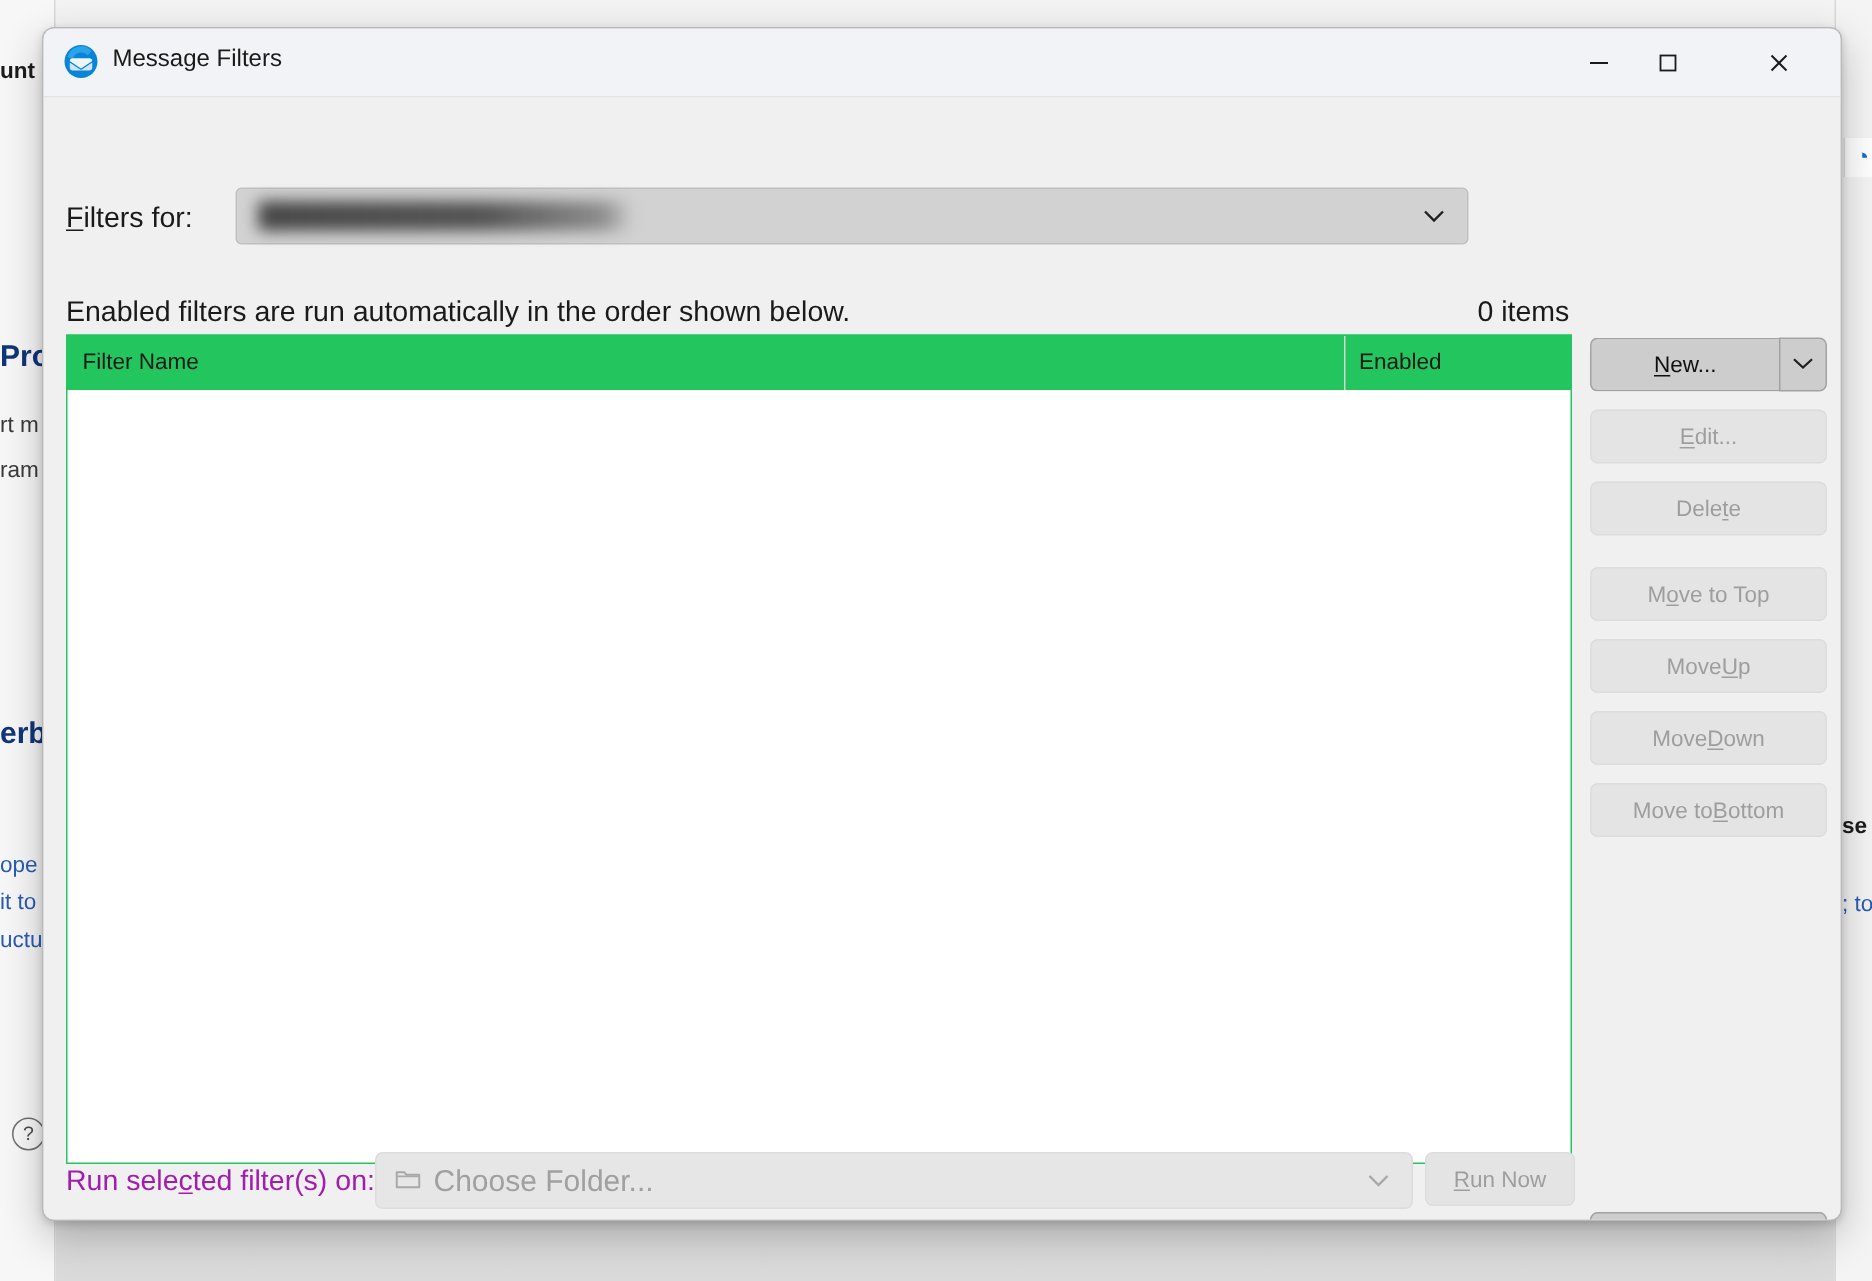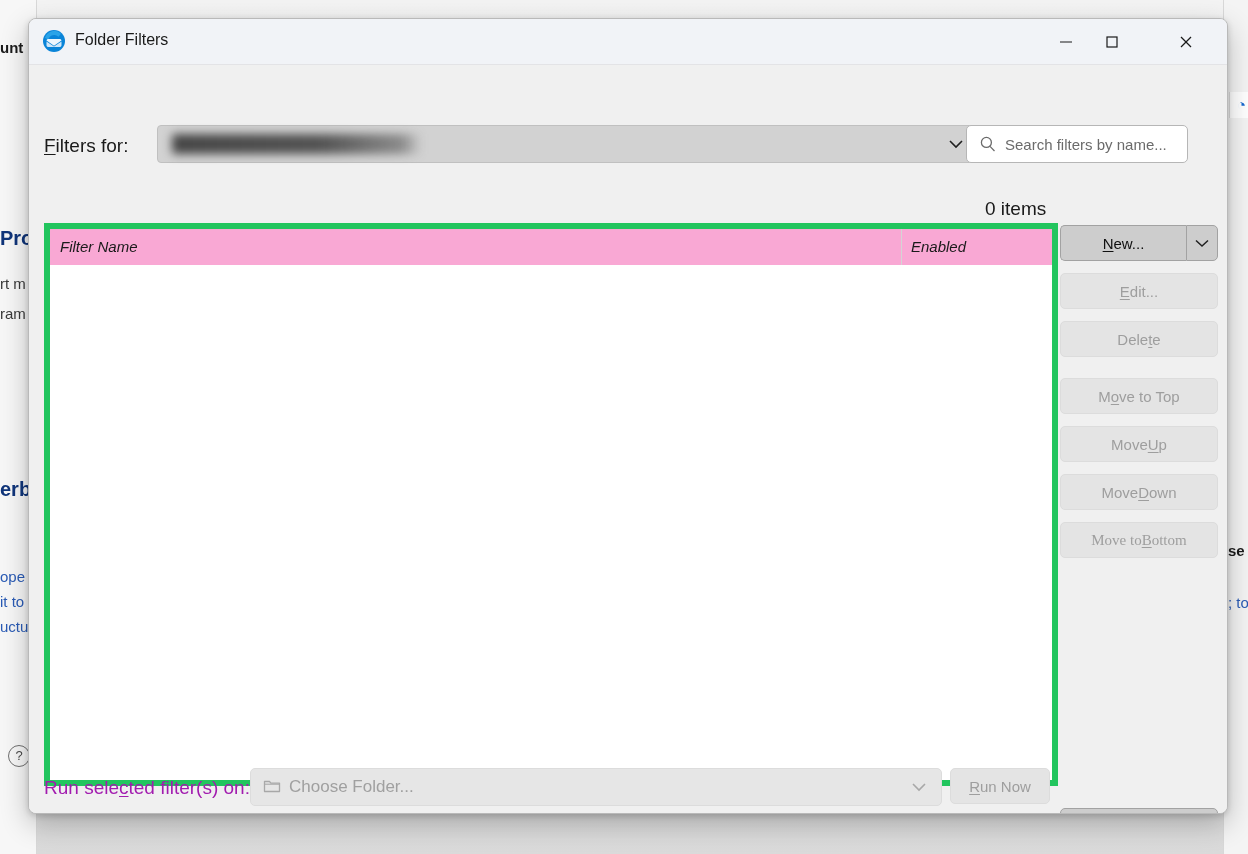--- a/index.html
+++ b/index.html
@@ -139,23 +139,22 @@
   #search-input::placeholder { color: #6b6b6b; opacity: 1; }
 
   
   #hint { left: 15px; top: 133px; }
   #items-count { left: 956px; top: 133px; }
 
   
   #list {
     position: absolute; left: 15px; top: 158px;
     width: 1002px; height: 551px;
-    background: #f9a8d4;
-    border: 6px solid #22c55e;
-    font-style: italic;
+    background: #22c55e;
+    border: 1px solid #22c55e;
   }
   #list-head { position: relative; height: 36px; }
   .col-head {
     position: absolute; top: 9px;
     font-size: 15px; color: #1a1a1a;
   }
   #col-name { left: 10px; }
   #col-enabled { left: 861px; }
   #col-split {
     position: absolute; left: 851px; top: 0;
@@ -186,33 +185,33 @@
   #new-btn { left: 1031px; top: 160px; width: 126px; border-top-right-radius: 0; border-bottom-right-radius: 0; border-right: 0; }
   #new-chev {
     left: 1157px; top: 160px; width: 32px;
     border-top-left-radius: 0; border-bottom-left-radius: 0;
   }
   #edit-btn   { left: 1031px; top: 208px; width: 158px; }
   #delete-btn { left: 1031px; top: 256px; width: 158px; }
   #top-btn    { left: 1031px; top: 313px; width: 158px; }
   #up-btn     { left: 1031px; top: 361px; width: 158px; }
   #down-btn   { left: 1031px; top: 409px; width: 158px; }
-  #bottom-btn { left: 1031px; top: 457px; width: 158px; font-family: Liberation Serif, serif; }
+  #bottom-btn { left: 1031px; top: 457px; width: 158px; }
 
   
   #run-label { left: 15px; top: 712px; }
   #folder-select {
     position: absolute; left: 221px; top: 703px;
     width: 690px; height: 36px;
     background: #e6e6e6;
     border: 1px solid #dcdcdc;
     border-radius: 5px;
   }
   #folder-icon { position: absolute; left: 12px; top: 9px; }
-  #folder-text { position: absolute; left: 38px; top: 8px; font-size: 17px; color: #a0a0a0; }
+  #folder-text { position: absolute; left: 38px; top: 8px; font-size: 20px; color: #a0a0a0; }
   #folder-chev { position: absolute; right: 12px; top: 11px; }
   #run-now-btn { left: 921px; top: 703px; width: 100px; }
   #filter-log-btn { left: 1031px; top: 703px; width: 158px; margin-top: 40px; }
 </style>
 </head>
 <body>
 
 <div id="backdrop">
   <div class="bg-panel-left"></div>
   <div class="bg-panel-right"></div>
@@ -237,21 +236,21 @@
 
   <div id="titlebar">
     <span id="tb-icon">
       <svg width="24" height="24" viewBox="0 0 24 24">
         <circle cx="12" cy="12" r="11" fill="#0a84d8"></circle>
         <path d="M3 9 A9.5 9.5 0 0 1 19 4.8 L16.5 7.8 A6 6 0 0 0 6.4 10.5 Z" fill="#2aa3e8"></path>
         <path d="M4.5 11.6 c0 -1 .9 -1.7 2 -1.7 h11 c1.1 0 2 .7 2 1.7 l-7.5 5.1 z" fill="#eef6fd"></path>
         <path d="M4.5 12.6 l7.5 5 7.5 -5 v3.6 c0 1 -.9 1.8 -2 1.8 h-11 c-1.1 0 -2 -.8 -2 -1.8 z" fill="#cfe6f8"></path>
       </svg>
     </span>
-    <span id="tb-title">Folder Filters</span>
+    <span id="tb-title">Message Filters</span>
 
     <span class="wbtn" id="btn-min">
       <svg width="16" height="16" viewBox="0 0 16 16">
           <line x1="2" y1="8" x2="14" y2="8" stroke="#1a1a1a" stroke-width="1.2"></line>
         </svg>
     </span>
     <span class="wbtn" id="btn-max">
       <svg width="16" height="16" viewBox="0 0 16 16">
           <rect x="3" y="3" width="10" height="10" fill="none" stroke="#1a1a1a" stroke-width="1.2"></rect>
         </svg>
@@ -270,30 +269,22 @@
 
     <div id="account-select">
       <div id="account-value"></div>
       <span id="account-chev">
         <svg width="20" height="14" viewBox="0 0 20 14">
             <polyline points="4,4 10,10 16,4" fill="none" stroke="#202020" stroke-width="1.6"></polyline>
           </svg>
       </span>
     </div>
 
-    <div id="search-box">
-      <span id="search-icon">
-        <svg width="18" height="18" viewBox="0 0 18 18">
-            <circle cx="7.4" cy="7.4" r="5" fill="none" stroke="#6b6b6b" stroke-width="1.3"></circle>
-            <line x1="11" y1="11.4" x2="15.5" y2="16" stroke="#6b6b6b" stroke-width="1.3"></line>
-          </svg>
-      </span>
-      <input id="search-input" type="text" placeholder="Search filters by name..." style="">
-    </div>
-
+
+    <span class="label" id="hint">Enabled filters are run automatically in the order shown below.</span>
     <span class="label" id="items-count">0 items</span>
 
     <div id="list">
       <div id="list-head">
         <span class="col-head" id="col-name">Filter Name</span>
         <span id="col-split"></span>
         <span class="col-head" id="col-enabled">Enabled</span>
       </div>
       <div id="list-body"></div>
     </div>

